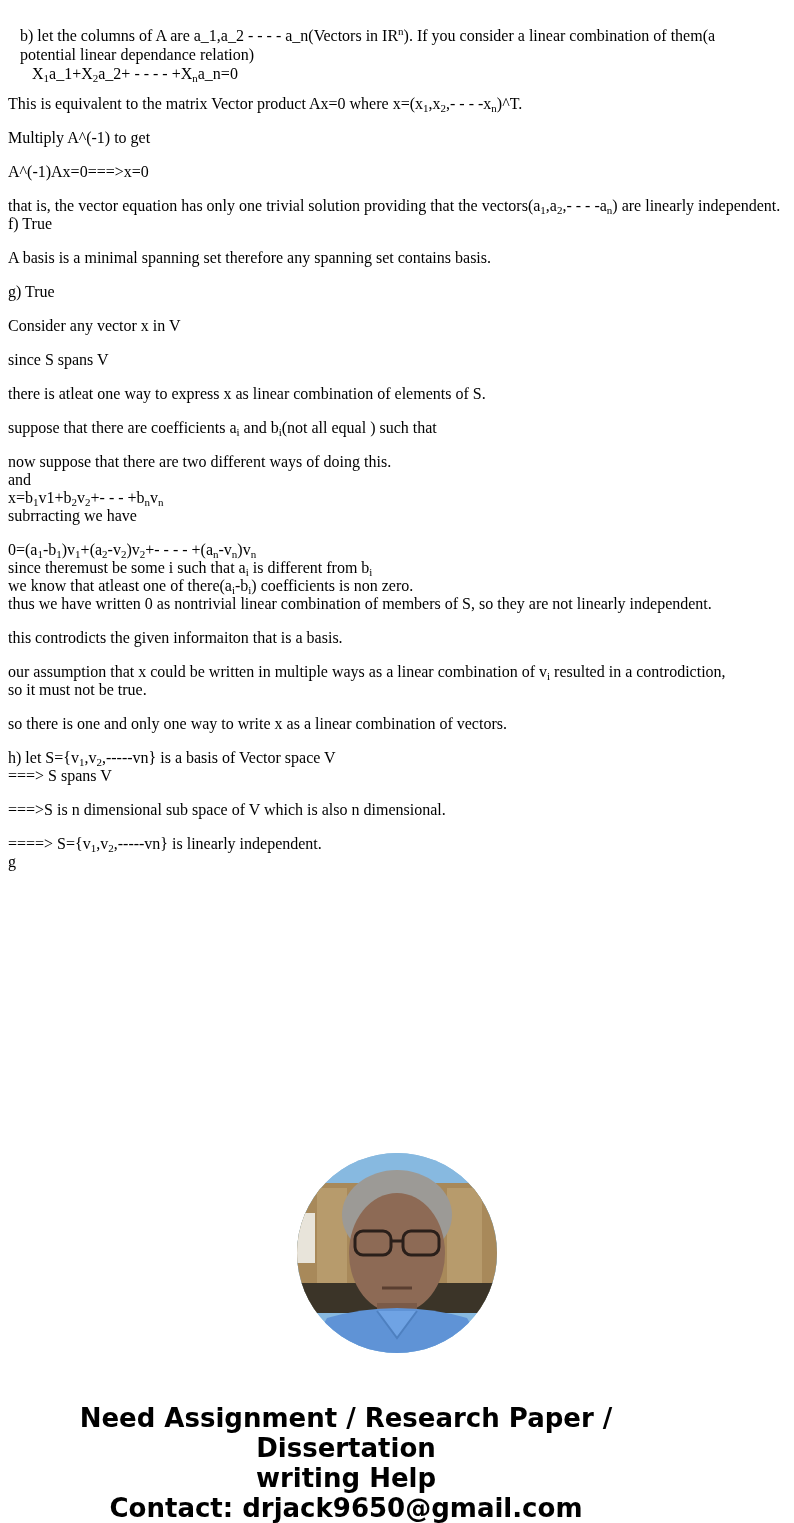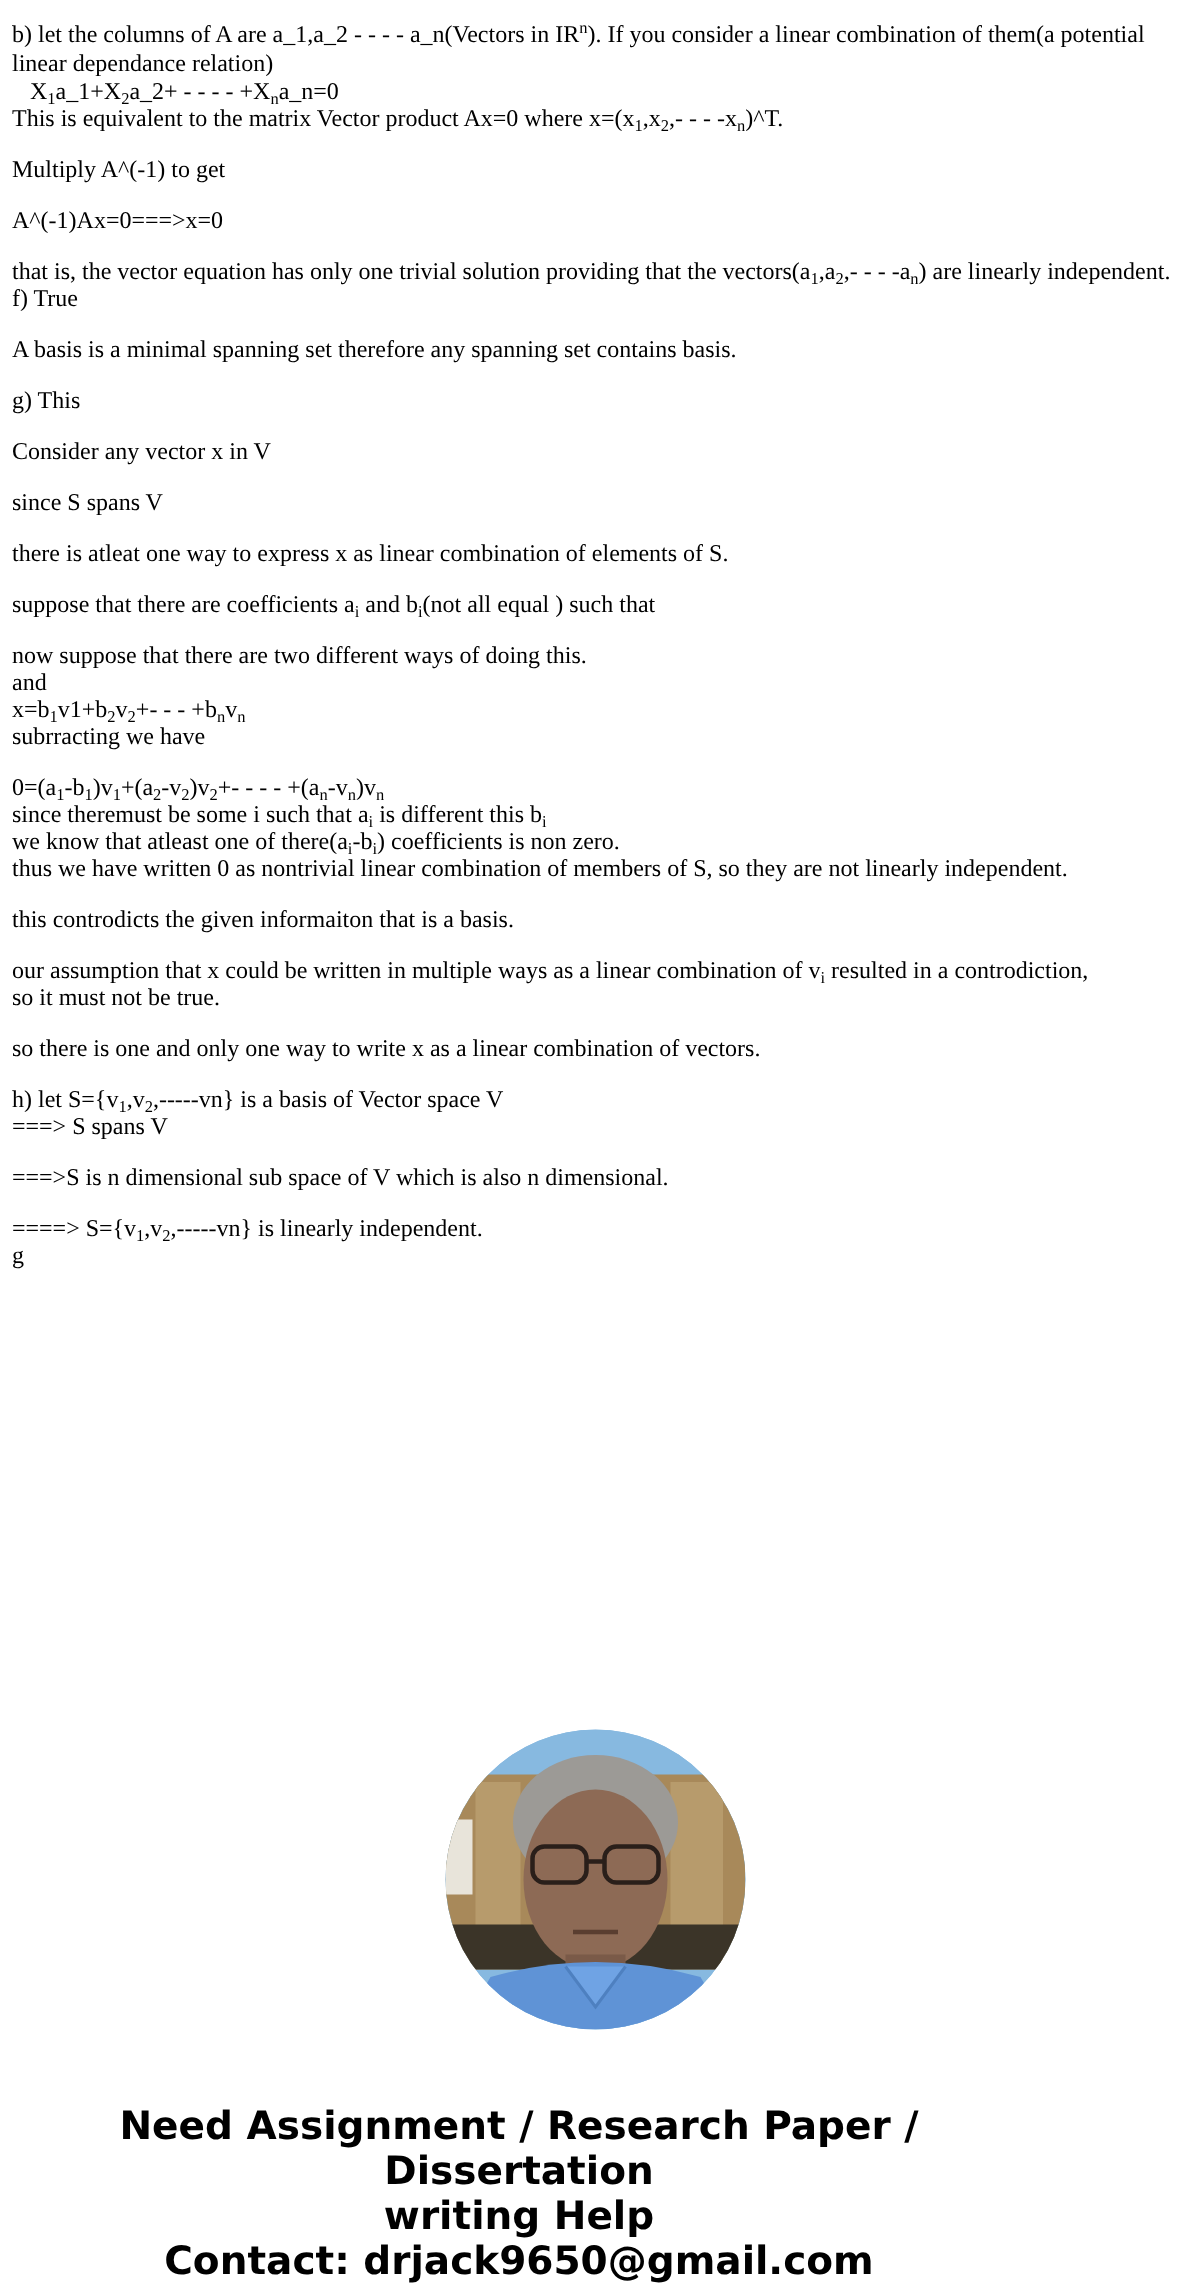--- a/index.html
+++ b/index.html
@@ -12,21 +12,21 @@
       min-height: 1523px;
       font-family: "Liberation Serif", serif;
       font-size: 16px;
       color: #000000;
       position: relative;
     }
     .content {
       padding: 14px 8px 0 8px;
     }
     .intro {
-      margin: 0;
+      margin: 12px;
       line-height: 19px;
     }
     .intro .eq {
       padding-left: 12px;
       display: block;
       line-height: 19px;
     }
     p {
       margin: 16px 0 0 0;
       line-height: 18px;
@@ -76,37 +76,37 @@
 
   <p class="gap-lg"><span>This is equivalent to the matrix Vector product Ax=0 where x=(x</span><sub>1</sub><span>,x</span><sub>2</sub><span>,- - - -x</span><sub>n</sub><span>)^T.</span></p>
 
   <p>Multiply A^(-1) to get</p>
   <p>A^(-1)Ax=0===&gt;x=0</p>
   <p><span>that is, the vector equation has only one trivial solution providing that the vectors(a</span><sub>1</sub><span>,a</span><sub>2</sub><span>,- - - -a</span><sub>n</sub><span>) are linearly independent.</span></p>
 
   <p class="gap-lg">f) True</p>
   <p>A basis is a minimal spanning set therefore any spanning set contains basis.</p>
 
-  <p>g) This</p>
+  <p>g) True</p>
   <p>Consider any vector x in V</p>
   <p>since S spans V</p>
   <p>there is atleat one way to express x as linear combination of elements of S.</p>
   <p><span>suppose that there are coefficients a</span><sub>i</sub><span> and b</span><sub>i</sub><span>(not all equal ) such that</span></p>
   <p>now suppose that there are two different ways of doing this.</p>
 
 
   <p class="gap-lg">and</p>
 
   <p class="gap-lg"><span>x=b</span><sub>1</sub><span>v1+b</span><sub>2</sub><span>v</span><sub>2</sub><span>+- - - +b</span><sub>n</sub><span>v</span><sub>n</sub></p>
 
   <p class="gap-lg">subrracting we have</p>
 
   <p><span>0=(a</span><sub>1</sub><span>-b</span><sub>1</sub><span>)v</span><sub>1</sub><span>+(a</span><sub>2</sub><span>-v</span><sub>2</sub><span>)v</span><sub>2</sub><span>+- - - - +(a</span><sub>n</sub><span>-v</span><sub>n</sub><span>)v</span><sub>n</sub></p>
 
-  <p class="gap-lg"><span>since theremust be some i such that a</span><sub>i</sub><span> is different this b</span><sub>i</sub></p>
+  <p class="gap-lg"><span>since theremust be some i such that a</span><sub>i</sub><span> is different from b</span><sub>i</sub></p>
 
   <p class="gap-lg"><span>we know that atleast one of there(a</span><sub>i</sub><span>-b</span><sub>i</sub><span>) coefficients is non zero.</span></p>
 
   <p class="gap-lg">thus we have written 0 as nontrivial linear combination of members of S, so they are not linearly independent.</p>
   <p>this controdicts the given informaiton that is a basis.</p>
   <p><span>our assumption that x could be written in multiple ways as a linear combination of v</span><sub>i</sub><span> resulted in a controdiction,</span></p>
   <p class="gap-lg">so it must not be true.</p>
   <p>so there is one and only one way to write x as a linear combination of vectors.</p>
 
   <p><span>h) let S={v</span><sub>1</sub><span>,v</span><sub>2</sub><span>,-----vn} is a basis of Vector space V</span></p>

